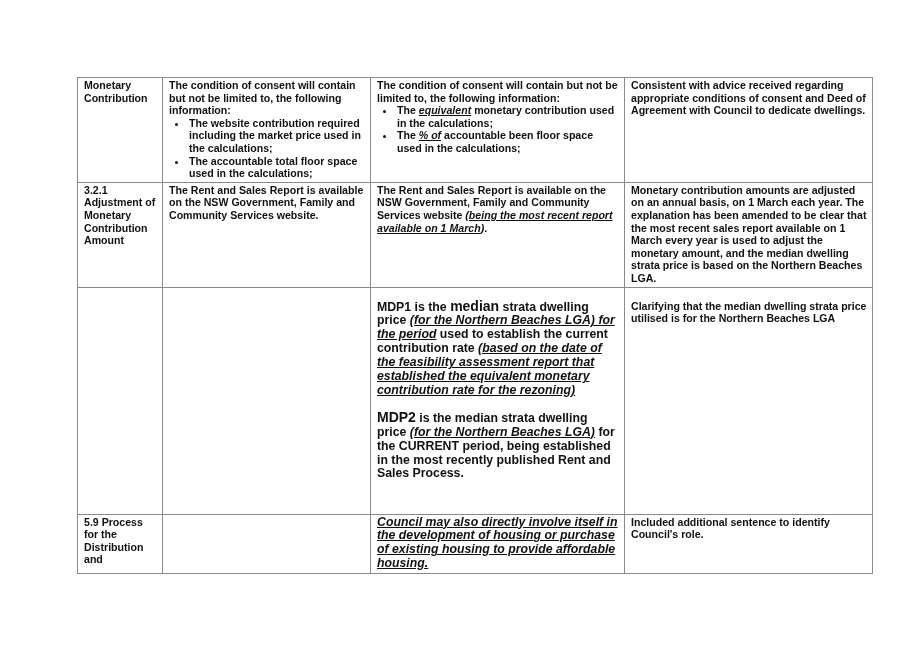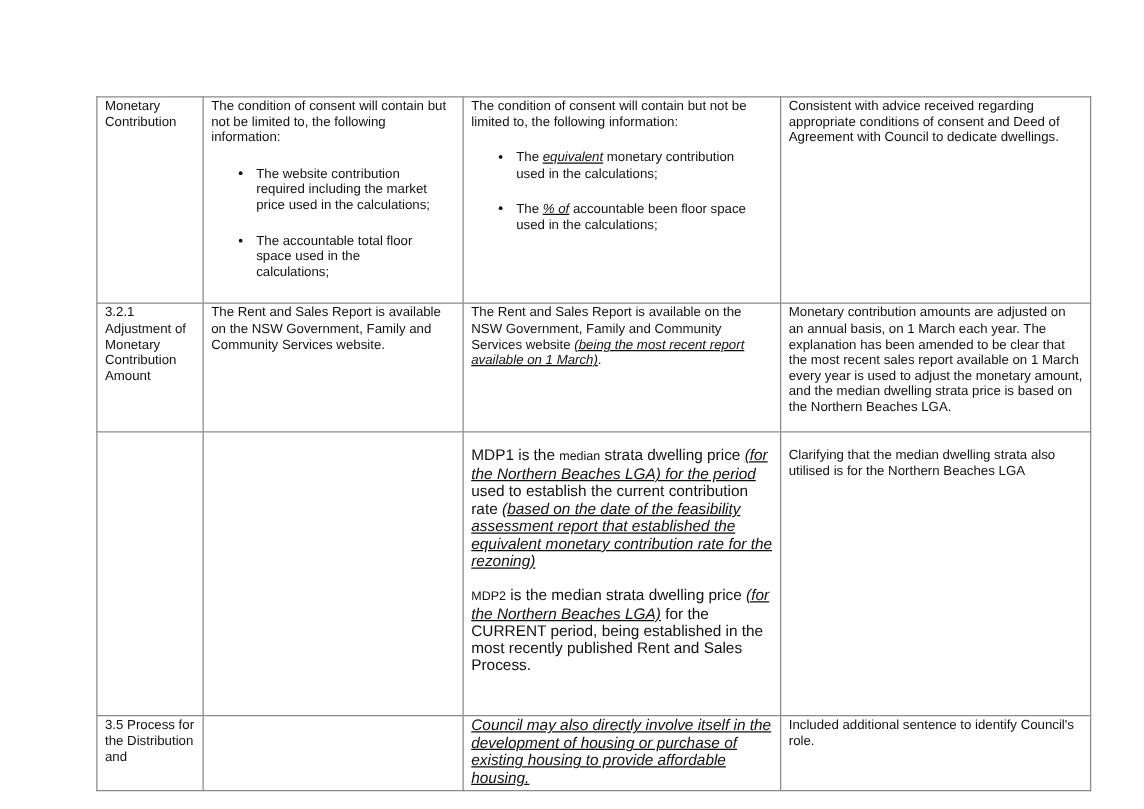--- a/index.html
+++ b/index.html
@@ -1,36 +1,36 @@
 <!DOCTYPE html>
 <html><head>
 <meta charset="utf-8">
 <style>
   html, body { margin: 0; padding: 0; background: #ffffff; }
   body { width: 915px; height: 647px; position: relative; overflow: hidden;
          font-family: "Liberation Sans", sans-serif; color: #111; }
   table.doc {
     position: absolute; left: 77px; top: 77px;
-    width: 795px; border-collapse: collapse; table-layout: fixed;
+    width: 795px; border-collapse: collapse; table-layout: fixed; font-weight: bold;
   }
   table.doc td {
     border: 1px solid #8a8a8a; vertical-align: top;
     font-size: 10.6px; line-height: 12.6px; padding: 1px 5px 2px 6px;
     overflow: hidden;
   }
   col.c1 { width: 85px; } col.c2 { width: 208px; } col.c3 { width: 254px; } col.c4 { width: 248px; }
   tr.r1 td { height: 98px; }
   tr.r2 td { height: 99px; margin-top: 12px; }
   tr.r3 td { height: 212px; }
   tr.r4 td { height: 53px; }
   ul { margin: 0; padding-left: 19px; }
-  li { margin: 16px; list-style: disc; padding-left: 1px; }
+  li { margin: 0; list-style: disc; padding-left: 1px; }
   .iu { font-style: italic; text-decoration: underline; }
   .big { font-size: 12.3px; line-height: 13.9px; }
-  .sm { font-size: 10px; }
+  .sm { font-size: 14px; }
   .pgap { height: 13px; }
   .top-pad { padding-top: 12px !important; }
 </style>
 </head>
 <body>
 
 <table class="doc">
   <colgroup>
       <col class="c1">
       <col class="c2">
@@ -65,23 +65,23 @@
   </tr>
 
   <tr class="r3">
     <td><span></span></td>
     <td><span></span></td>
     <td class="top-pad">
       <div class="big"><span>MDP1 is the </span><span class="sm">median</span><span> strata dwelling price </span><span class="iu">(for the Northern Beaches LGA) for the period</span><span> used to establish the current contribution rate </span><span class="iu">(based on the date of the feasibility assessment report that established the equivalent monetary contribution rate for the rezoning)</span></div>
       <div class="pgap"></div>
       <div class="big"><span class="sm">MDP2</span><span> is the median strata dwelling price </span><span class="iu">(for the Northern Beaches LGA)</span><span> for the CURRENT period, being established in the most recently published Rent and Sales Process.</span></div>
     </td>
-    <td class="top-pad"><span>Clarifying that the median dwelling strata also utilised is for the Northern Beaches LGA</span></td>
+    <td class="top-pad"><span>Clarifying that the median dwelling strata price utilised is for the Northern Beaches LGA</span></td>
   </tr>
 
   <tr class="r4">
-    <td><span>3.5 Process for the Distribution and</span></td>
+    <td><span>5.9 Process for the Distribution and</span></td>
     <td><span></span></td>
     <td><span class="iu big">Council may also directly involve itself in the development of housing or purchase of existing housing to provide affordable housing.</span></td>
     <td><span>Included additional sentence to identify Council's role.</span></td>
   </tr>
 </tbody>
   </table>
 
 </body></html>

